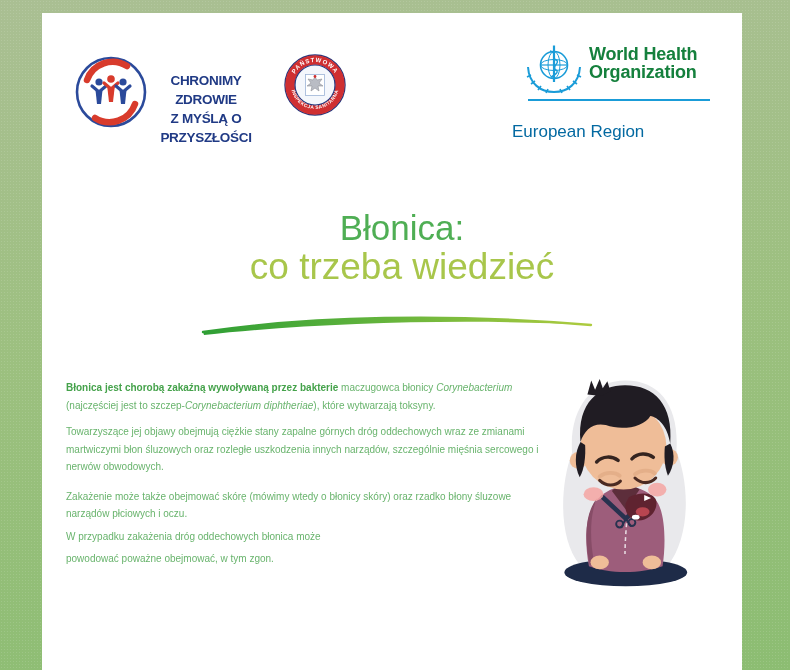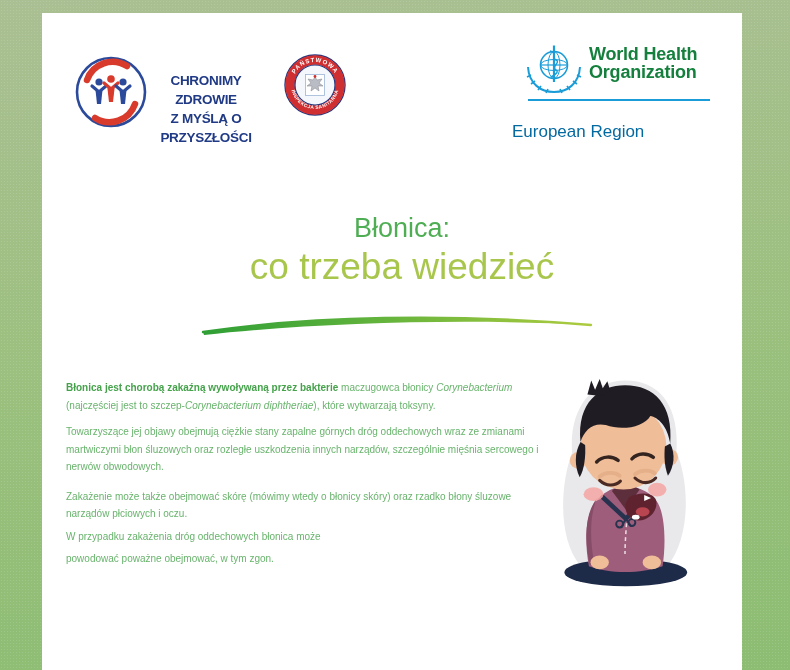--- a/index.html
+++ b/index.html
@@ -18,21 +18,21 @@
   .logo1-svg{left:74px;top:55px;}
   .logo1-text{left:141px;top:71px;width:130px;text-align:center;
     color:#203a85;font-weight:bold;font-size:13.5px;line-height:19px;letter-spacing:-.3px;}
   .badge-svg{left:284px;top:54px;}
   .who-emblem{left:525px;top:43px;}
   .who-name{left:589px;top:46px;color:#15803d;font-weight:bold;font-size:18px;line-height:17.5px;letter-spacing:-.2px;}
   .who-rule{left:528px;top:99px;width:182px;height:2px;background:#1a9cd8;}
   .who-region{left:512px;top:104px;color:#0369a1;font-size:17px;font-weight:400;margin-top:18px;}
 
   
-  .title1{left:42px;top:209px;width:720px;text-align:center;color:#4fae54;font-size:27px;line-height:38px;}
+  .title1{left:42px;top:209px;width:720px;text-align:center;color:#4fae54;font-size:35px;line-height:38px;}
   .title2{left:42px;top:247px;width:720px;text-align:center;color:#a8c64b;font-size:37px;line-height:40px;}
   .stroke-svg{left:200px;top:310px;}
 
   
   .copy{left:66px;top:379px;width:482px;color:#69b46d;font-size:10px;line-height:17.5px;}
   .copy p{margin:0;}
   .copy .p1{margin-bottom:9px;}
   .copy .p2{margin-bottom:3px;}
   .copy .p3{margin-bottom:12px;}
   .copy .p4{margin-bottom:3px;}

